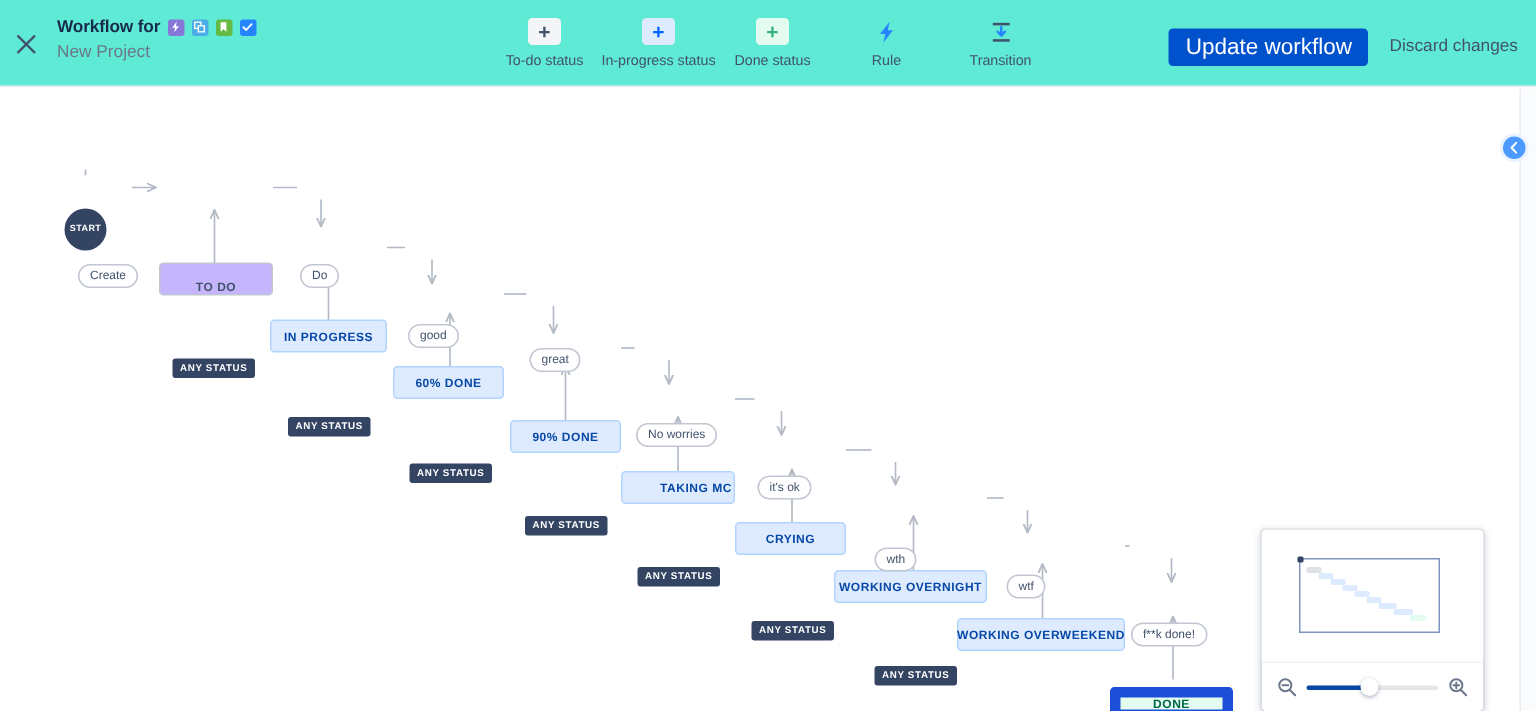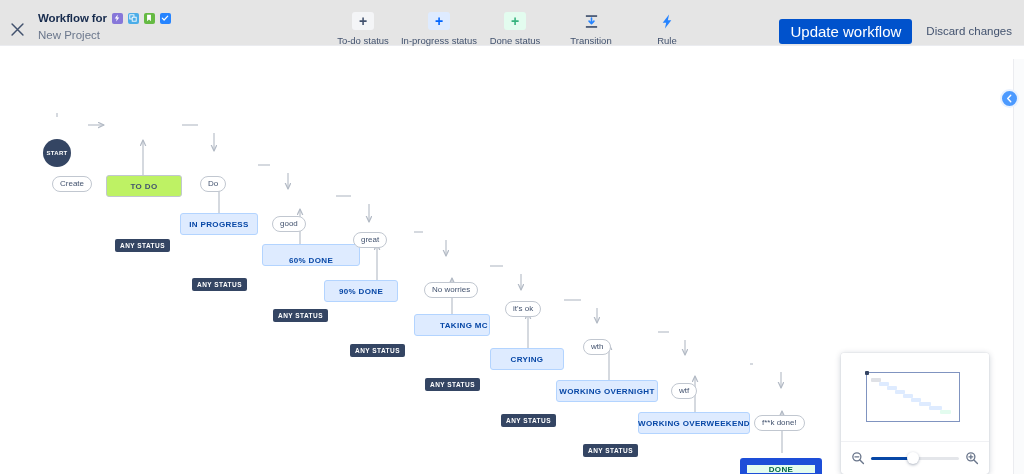--- a/index.html
+++ b/index.html
@@ -10,22 +10,22 @@
     overflow: hidden;
     background: #ffffff;
     font-family: "Liberation Sans", sans-serif;
     -webkit-font-smoothing: antialiased;
   }
 
   #app { position: relative; width: 1024px; height: 474px; background: #fff; }
 
   
   .header {
-    position: absolute; left: 0; top: 0; width: 1024px; height: 46px;
-    background: #e5e5e5; border-bottom: 1px solid #ebecf0;
+    position: absolute; left: 0; top: 0; width: 1024px; height: 58px;
+    background: #5eead4; border-bottom: 1px solid #ebecf0;
   }
   .close-btn {
     position: absolute; left: 4px; top: 16px; width: 26px; height: 26px;
     display: flex; align-items: center; justify-content: center;
     cursor: pointer; border-radius: 3px;
   }
   .close-btn svg { display:block; }
 
   .title-block { position: absolute; left: 38px; top: 11px; }
   .title-row { display: flex; align-items: center; gap: 4px; height: 14px; }
@@ -95,21 +95,21 @@
   }
   .collapse-btn svg { display:block; }
 
   
   .node {
     position: absolute; border-radius: 3px;
     display: flex; align-items: center; justify-content: center;
     font-size: 8px; font-weight: bold; letter-spacing: 0.35px;
     height: 22px; cursor: pointer; z-index: 5; white-space: nowrap;
   }
-  .node.grey { background: #bef264; border: 1px solid #c1c7d0; color: #42526e; }
+  .node.grey { background: #c4b5fd; border: 1px solid #c1c7d0; color: #42526e; align-items: flex-end; }
   .node.blue { background: #deebff; border: 1px solid #b3d4ff; color: #0747a6; }
   .node.green { background: #e3fcef; border: 7px solid #1d4ed8; color: #006644; margin-top: 11px; }
 
   .start-node {
     position: absolute; width: 28px; height: 28px; border-radius: 50%;
     background: #344563; color: #fff;
     display: flex; align-items: center; justify-content: center;
     font-size: 6px; font-weight: bold; letter-spacing: 0.3px; z-index: 6;
     cursor: pointer;
   }
@@ -229,36 +229,36 @@
         <span class="tool-label">In-progress status</span>
       </div>
 
       <div class="tool">
         <span class="tool-glyph done">+</span>
         <span class="tool-label">Done status</span>
       </div>
 
       <div class="tool">
         <span class="tool-glyph plain">
+          <svg width="14" height="15" viewBox="0 0 12 16">
+              <path d="M8.2 0.6 L1.4 9.2 H5.1 L3.8 15.4 L10.6 6.6 H6.9 Z" fill="#2684ff"></path>
+            </svg>
+        </span>
+        <span class="tool-label">Rule</span>
+      </div>
+
+      <div class="tool">
+        <span class="tool-glyph plain">
           <svg width="15" height="15" viewBox="0 0 16 16">
             <rect x="2" y="1.3" width="12" height="1.8" fill="#42526e"></rect>
             <rect x="2" y="12.9" width="12" height="1.8" fill="#42526e"></rect>
             <path d="M8 4.3 V9.6 M5.4 7.6 L8 10.4 L10.6 7.6" fill="none" stroke="#2684ff" stroke-width="1.7" stroke-linecap="round" stroke-linejoin="round"></path>
           </svg>
         </span>
         <span class="tool-label">Transition</span>
-      </div>
-
-      <div class="tool">
-        <span class="tool-glyph plain">
-          <svg width="14" height="15" viewBox="0 0 12 16">
-              <path d="M8.2 0.6 L1.4 9.2 H5.1 L3.8 15.4 L10.6 6.6 H6.9 Z" fill="#2684ff"></path>
-            </svg>
-        </span>
-        <span class="tool-label">Rule</span>
       </div>
     </div>
 
     <div class="actions">
       <button class="btn-primary">Update workflow</button>
       <button class="btn-link">Discard changes</button>
     </div>
   </div>
 
   <div class="canvas">
@@ -314,24 +314,24 @@
     <div class="start-node" style="left:43px; top:80px;">
       <span>START</span>
     </div>
 
     <div class="node grey" style="left:106px; top:116px; width:76px;">
       <span>TO DO</span>
       </div>
     <div class="node blue" style="left:180px; top:154px; width:78px;">
       <span>IN PROGRESS</span>
       </div>
-    <div class="node blue" style="left:262px; top:185px; width:98px;align-items:flex-end;">
+    <div class="node blue" style="left:262px; top:185px; width:74px;">
       <span>60% DONE</span>
       </div>
-    <div class="node blue" style="left:324px; top:221px; width:74px;">
+    <div class="node blue" style="left:340px; top:221px; width:74px;">
       <span>90% DONE</span>
       </div>
     <div class="node blue" style="left:414px; top:255px; width:76px;padding-left:24px;">
       <span>TAKING MC</span>
       </div>
     <div class="node blue" style="left:490px; top:289px; width:74px;">
       <span>CRYING</span>
       </div>
     <div class="node blue" style="left:638px; top:353px; width:112px;">
       <span>WORKING OVERWEEKEND</span>
@@ -351,24 +351,24 @@
       </div>
     <div class="pill" style="left:272px; top:157px;">
       <span>good</span>
       </div>
     <div class="pill" style="left:353px; top:173px;">
       <span>great</span>
       </div>
     <div class="pill" style="left:424px; top:223px;">
       <span>No worries</span>
       </div>
-    <div class="pill" style="left:505px; top:242px;">
+    <div class="pill" style="left:505px; top:258px;">
       <span>it's ok</span>
       </div>
-    <div class="pill" style="left:583px; top:280px;">
+    <div class="pill" style="left:583px; top:306px;">
       <span>wth</span>
       </div>
     <div class="pill" style="left:671px; top:324px;">
       <span>wtf</span>
       </div>
     <div class="pill" style="left:754px; top:356px;">
       <span>f**k done!</span>
       </div>
 
     <div class="badge" style="left:115px; top:180px;">

